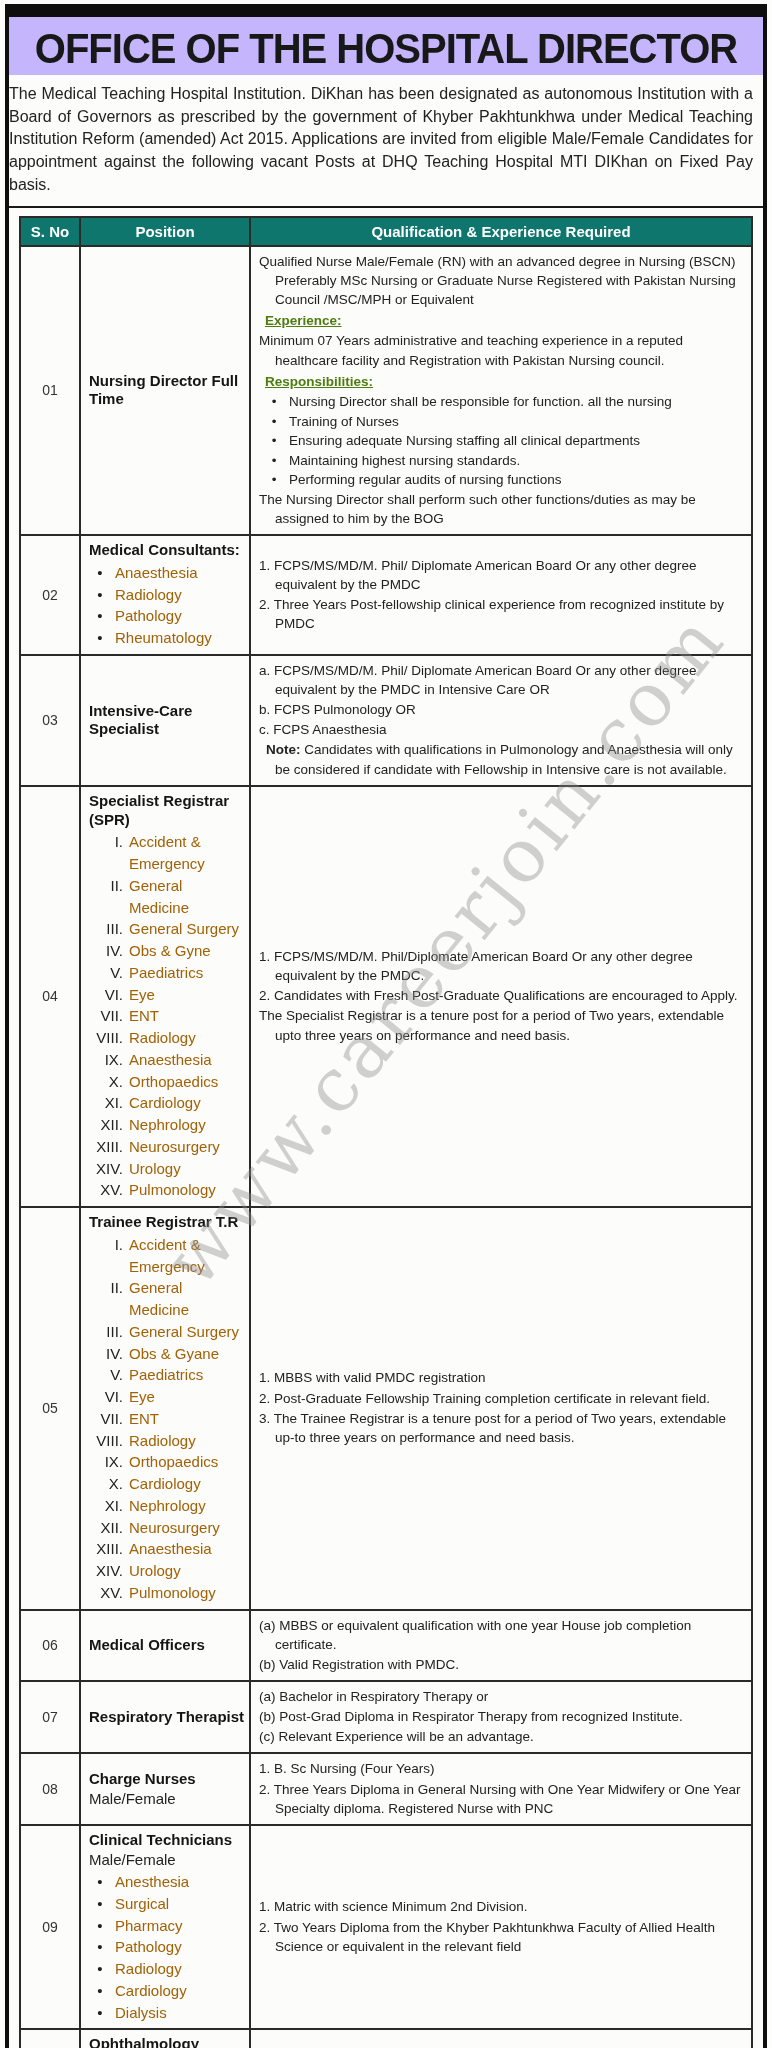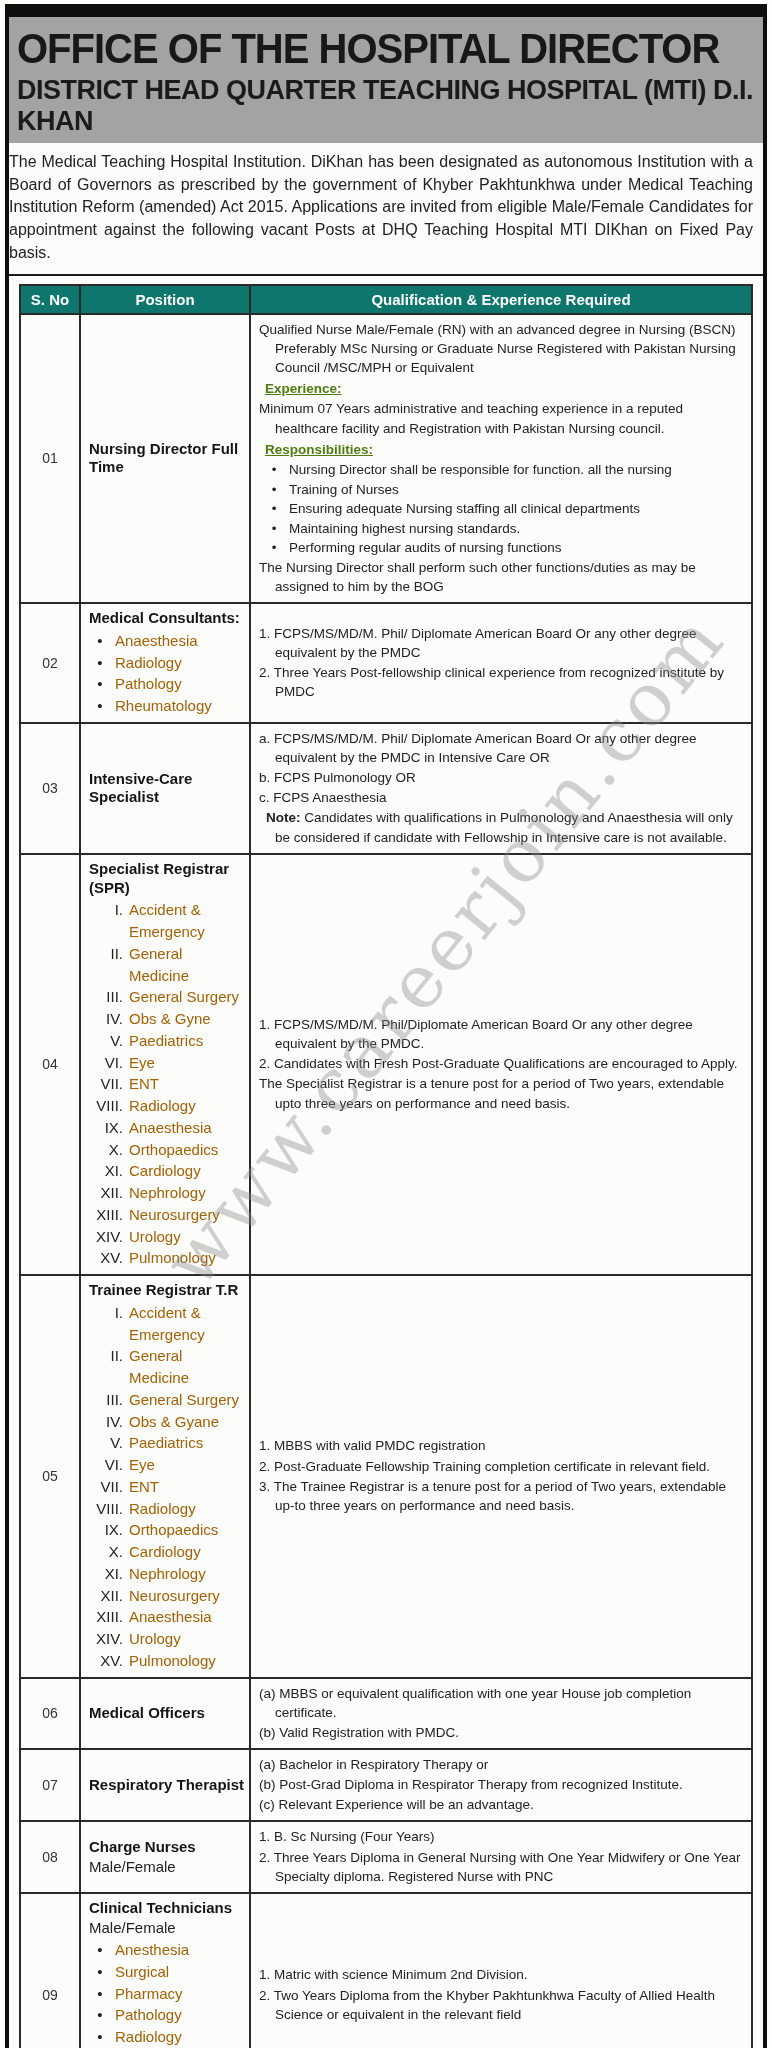--- a/index.html
+++ b/index.html
@@ -2,21 +2,21 @@
 <html><head>
 <meta charset="utf-8">
 <style>
   html,body{margin:0;padding:0;background:#f4f4f2;}
   body{font-family:"Liberation Sans","DejaVu Sans",sans-serif;color:#1c1c1c;
        -webkit-font-smoothing:antialiased;}
   .page{width:772px;margin:0 auto;background:#fdfdfc;padding:4px 5px 10px 5px;box-sizing:border-box;position:relative;}
   .ad{border:4px solid #0e0e0e;border-top-width:13px;background:#fcfcfb;position:relative;overflow:hidden;}
 
   
-  .hdr{padding:10px 8px 6px 8px;text-align:left;background:#a3a3a3;}
+  .hdr{padding:10px 8px 6px 8px;text-align:center;background:#c4b5fd;}
   .hdr-line1{font-size:40px;font-weight:bold;letter-spacing:-1px;line-height:1.05;transform:scaleY(1.08);color:#181818;}
   .hdr-line2{font-size:27px;font-weight:bold;letter-spacing:-0.5px;margin-top:6px;color:#1b1b1b;}
   .banner{background:#161616;color:#fcfcfc;text-align:center;font-size:62px;font-weight:800;
           letter-spacing:1px;line-height:1.0;padding:8px 0 12px 0;transform-origin:center;}
   .banner-inner{display:inline-block;transform:scaleY(1.05);}
 
   
   .intro{padding:8px 10px 9px 0;font-size:16px;line-height:1.42;text-align:justify;border-bottom:2px solid #1a1a1a;color:#222;}
 
   
@@ -53,21 +53,20 @@
 </head>
 <body>
 
 <div class="page">
   <div class="ad">
 
     <div class="wm">www.careerjoin.com</div>
 
     <div class="hdr">
       <div class="hdr-line1">OFFICE OF THE HOSPITAL DIRECTOR</div>
-      <div class="hdr-line2">DISTRICT HEAD QUARTER TEACHING HOSPITAL (MTI) D.I. KHAN</div>
     </div>
 
 
     <div class="intro">The Medical Teaching Hospital Institution. DiKhan has been designated as autonomous Institution with a Board of Governors as prescribed by the government of Khyber Pakhtunkhwa under Medical Teaching Institution Reform (amended) Act 2015. Applications are invited from eligible Male/Female Candidates for appointment against the following vacant Posts at DHQ Teaching Hospital MTI DIKhan on Fixed Pay basis.</div>
 
     <table class="jobs">
       <thead>
         <tr>
           <th class="h-sno">S. No</th>
           <th class="h-pos">Position</th>

